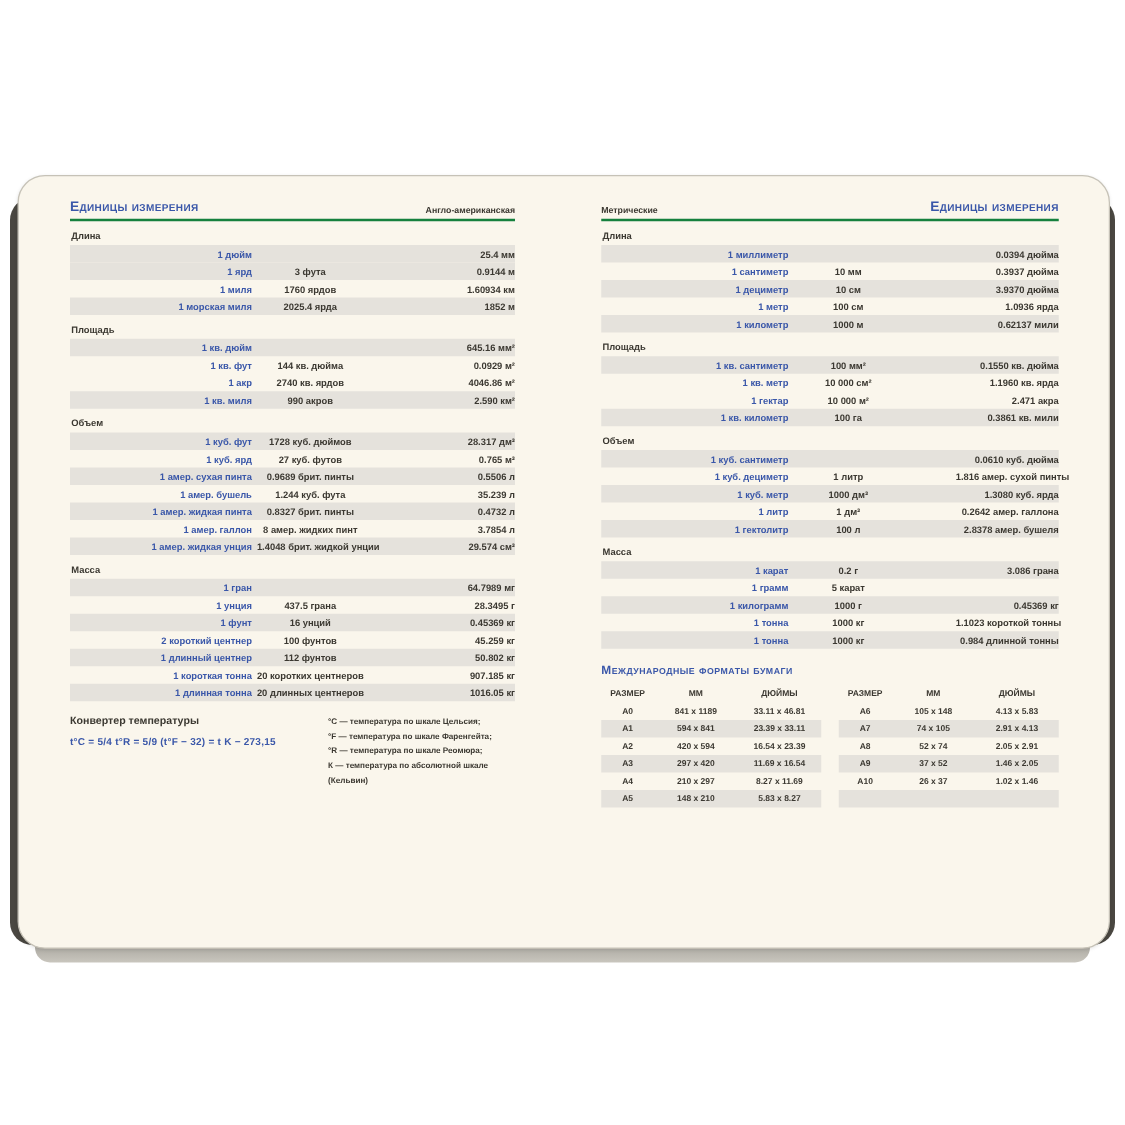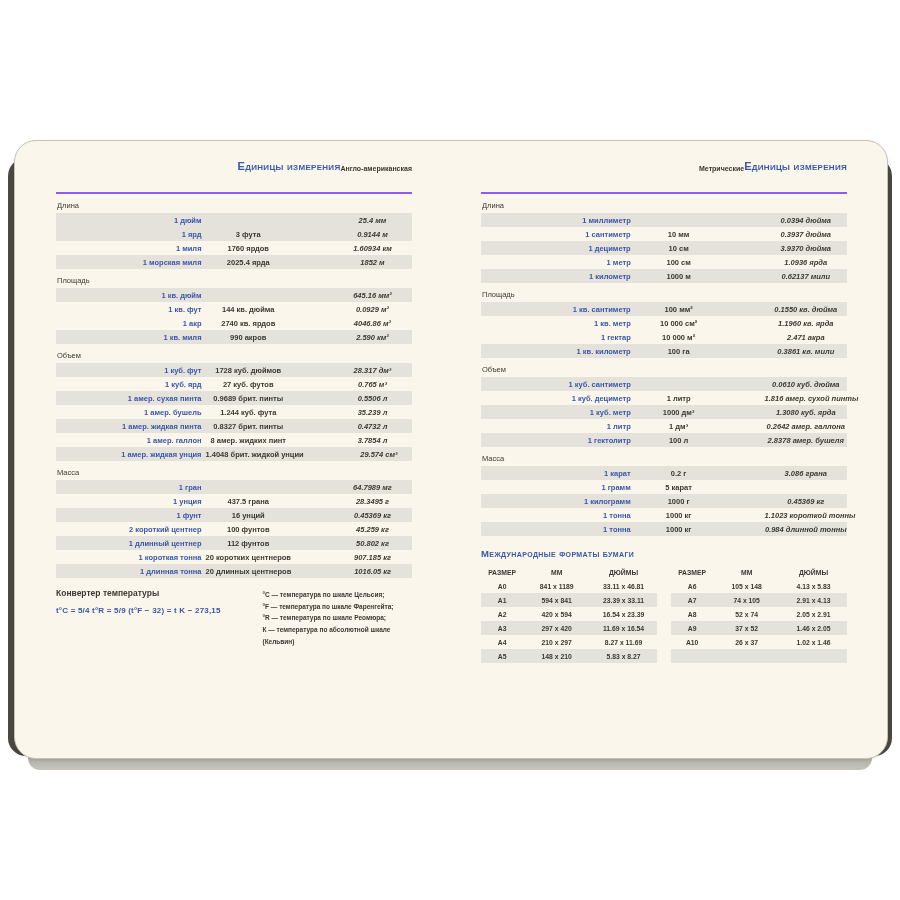--- a/index.html
+++ b/index.html
@@ -22,35 +22,35 @@
   .page{
     position:absolute;left:14px;top:140px;width:872px;height:617px;
     background:#faf6ec;border:1px solid #c6c2b7;border-radius:22px;
     box-shadow:0 1px 3px rgba(0,0,0,0.10);
   }
   .half{position:absolute;top:16px;}
   .half.left{left:41px;width:356px;}
   .half.right{left:466px;width:366px;}
 
   .hdr{
-    display:flex;justify-content:flex-end;align-items:flex-end;
-    border-bottom:2px solid #8b5cf6;padding-bottom:20px;height:15px;
+    display:flex;justify-content:space-between;align-items:flex-end;
+    border-bottom:2px solid #15803d;padding-bottom:3px;height:15px;
   }
   .hdr-title{
     color:#3a57a9;font-weight:bold;font-size:11px;
     font-variant:small-caps;letter-spacing:0.3px;line-height:1;
   }
   .hdr-sub{color:#3b3831;font-weight:bold;font-size:7px;line-height:1;}
 
-  .sec-title{color:#3b3831;font-weight:normal;font-size:7.5px;margin:7px 0 3px 1px;}
+  .sec-title{color:#3b3831;font-weight:bold;font-size:7.5px;margin:7px 0 3px 1px;}
   .row{display:flex;align-items:center;height:14px;font-size:7.5px;font-weight:bold;white-space:nowrap;}
   .row.odd{background:#e5e2dc;}
   .row .c0{flex:0 0 42%;text-align:right;color:#3a57a9;padding-right:4px;box-sizing:border-box;}
   .row .c1{flex:0 0 24%;text-align:center;color:#3b3831;}
-  .row .c2{flex:1;text-align:center;color:#3b3831;padding-left:42px;box-sizing:border-box;font-style:italic;}
+  .row .c2{flex:1;text-align:right;color:#3b3831;padding-left:42px;box-sizing:border-box;}
 
   .temp{display:flex;margin-top:10px;justify-content:space-between;}
   .temp-left{flex:0 0 58%;}
   .temp-title{color:#3b3831;font-weight:bold;font-size:8.5px;}
   .temp-formula{color:#3a57a9;font-weight:bold;font-size:8px;margin-top:8px;letter-spacing:0.2px;}
   .temp-notes{flex:1;font-size:6.5px;font-weight:bold;color:#3b3831;line-height:1.8;padding-top:1px;}
 
   .formats{margin-top:12px;}
   .formats-title{
     color:#3a57a9;font-weight:bold;font-size:9.5px;

